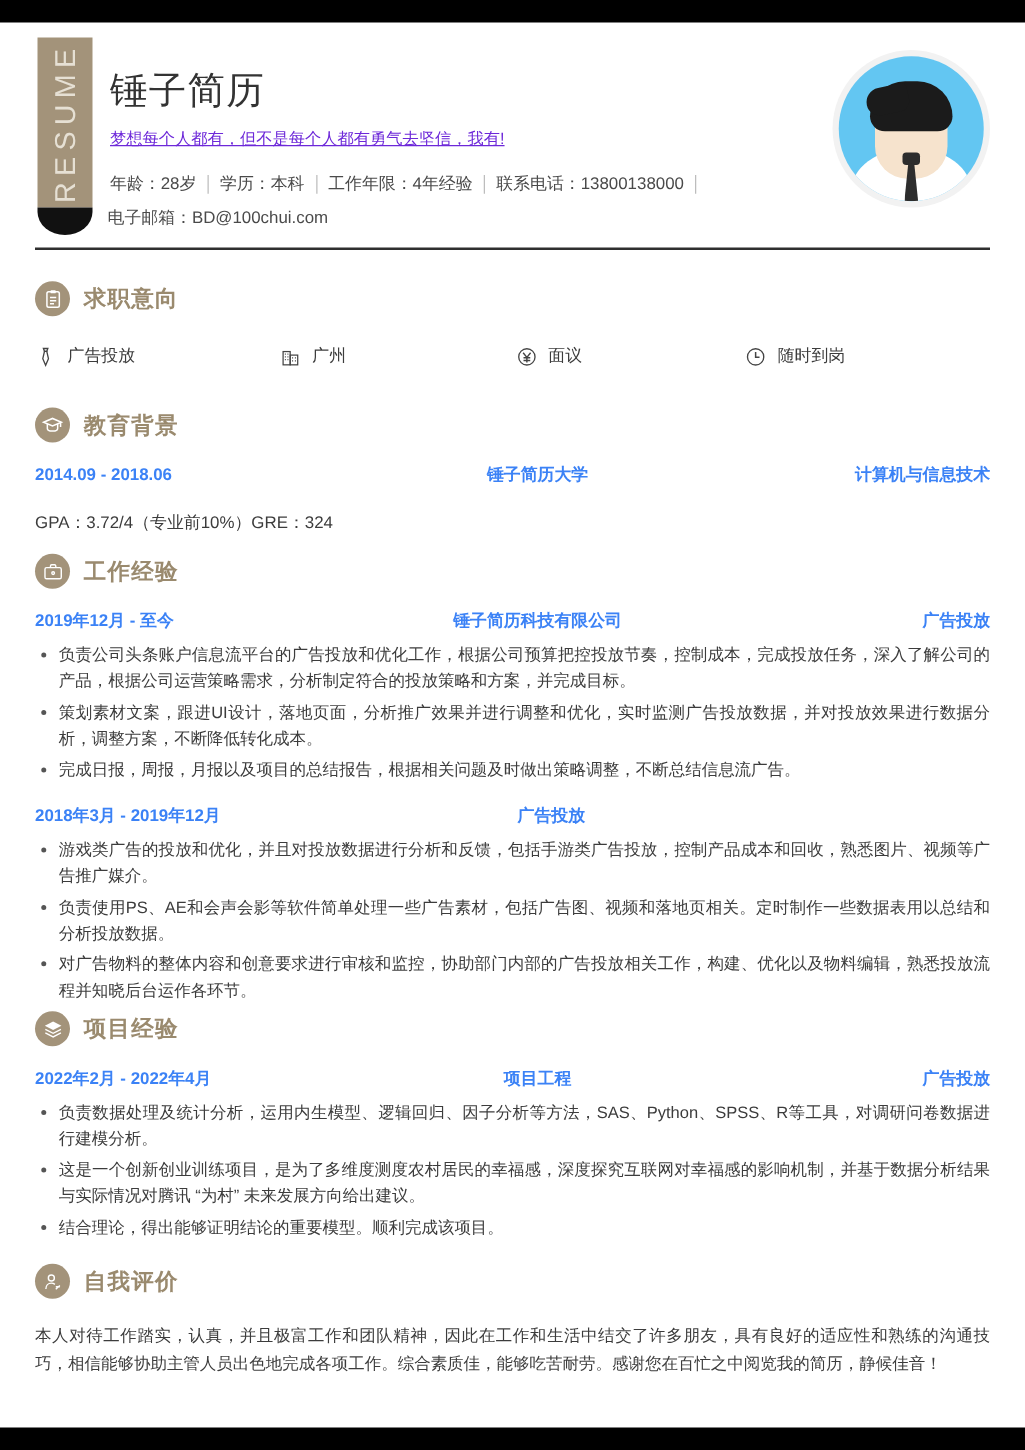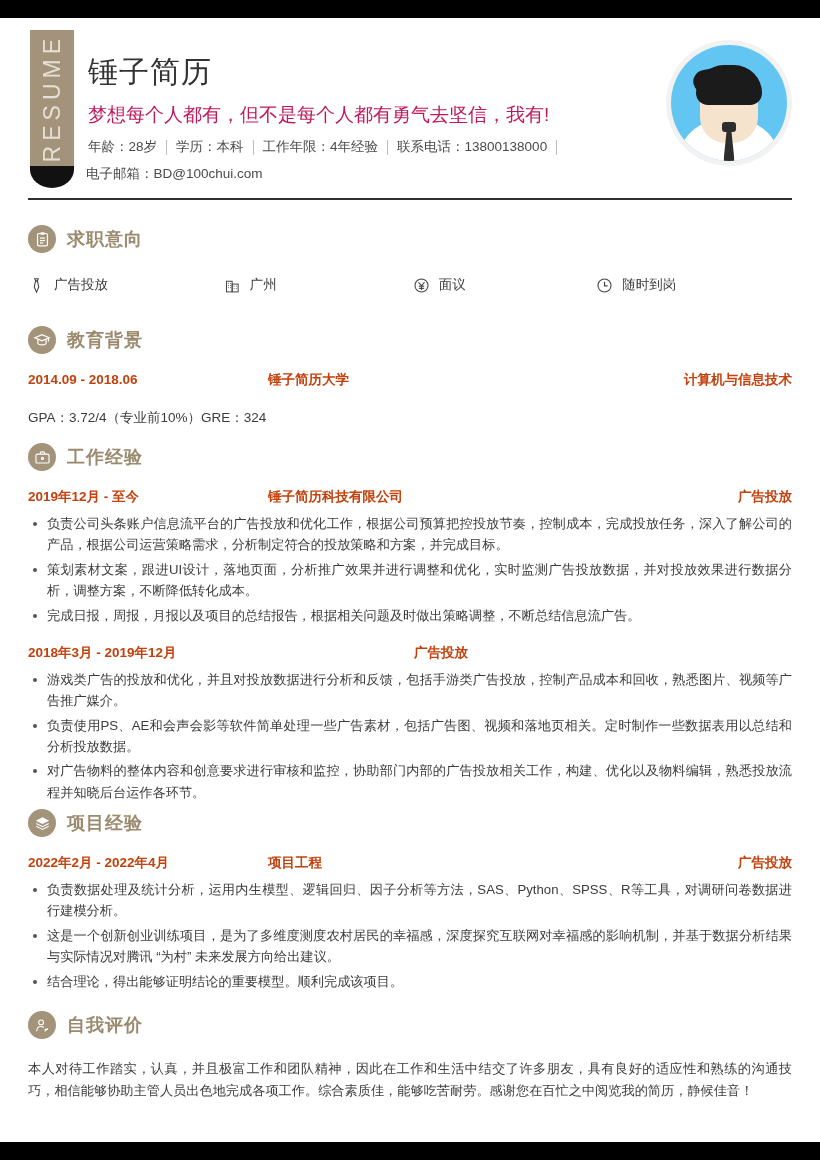--- a/index.html
+++ b/index.html
@@ -39,21 +39,21 @@
     border-bottom-left-radius:26px 22px;
     border-bottom-right-radius:26px 22px;
   }
 
   .name {
     position:absolute; left:88px; top:34px;
     font-size:30px; font-weight:400; color:#333; letter-spacing:1px;
   }
   .tagline {
     position:absolute; left:88px; top:84px;
-    font-size:19px; color:#be185d;
+    font-size:13px; color:#6d28d9;text-decoration:underline;
   }
   .meta-row {
     position:absolute; left:88px; top:120px;
     font-size:13.5px; color:#4a4a4a;
     display:flex; align-items:center;
   }
   .meta-row .mi { white-space:nowrap; }
   .meta-row .sep {
     display:inline-block; width:1px; height:15px;
     background:#bdbdbd; margin:0 9px;
@@ -139,25 +139,25 @@
   .intent-row { display:flex; margin-top:20px; }
   .intent-item { display:flex; align-items:center; width:224px; font-size:13.5px; color:#3c3c3c; }
   .intent-item:nth-child(2) { width:216px; }
   .intent-item:nth-child(3) { width:210px; }
   .intent-item .ii-ico { width:17px; height:17px; margin-right:9px; flex:0 0 auto; }
   .intent-item .ii-ico svg { display:block; }
 
   
   .entry-head {
     display:flex; align-items:baseline;
-    font-size:13.5px; font-weight:bold; color:#c2410c;
+    font-size:13.5px; font-weight:bold; color:#3b82f6;
     margin-top:14px;
   }
   .eh-date { width:240px; }
-  .eh-org { flex:1; }
+  .eh-org { flex:1; text-align:center; }
   .eh-role { width:200px; text-align:right; }
   .sub-line { font-size:13.5px; color:#3c3c3c; margin-top:20px; }
 
   ul.bullets { list-style:none; margin-top:7px; }
   ul.bullets li {
     position:relative; padding-left:19px; margin-top:3px;
     font-size:13.2px; line-height:1.62; color:#3c3c3c; text-align:justify;
   }
   ul.bullets li:before {
     content:""; position:absolute; left:5px; top:9px;

